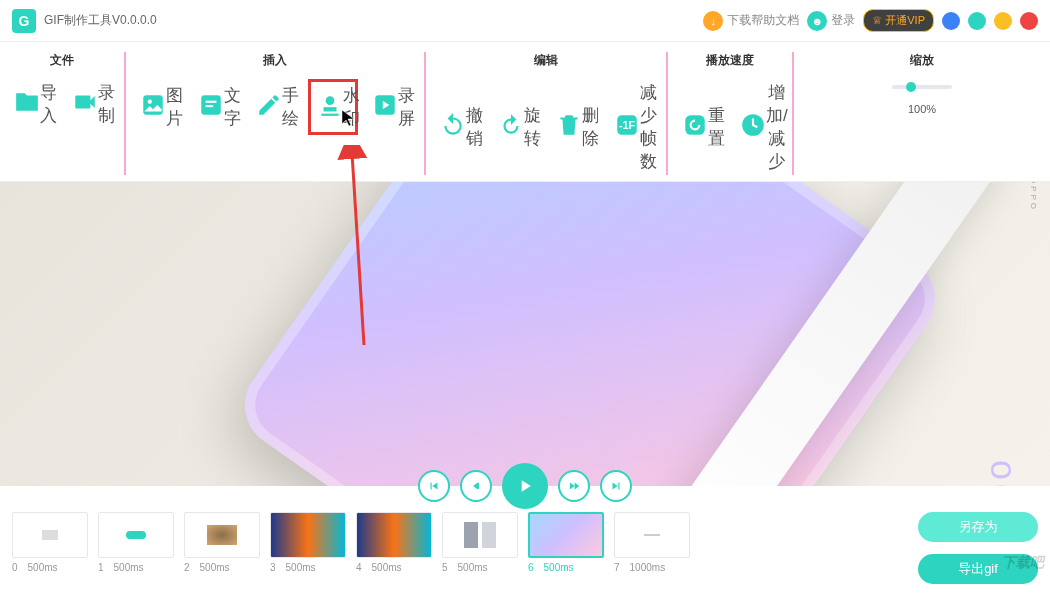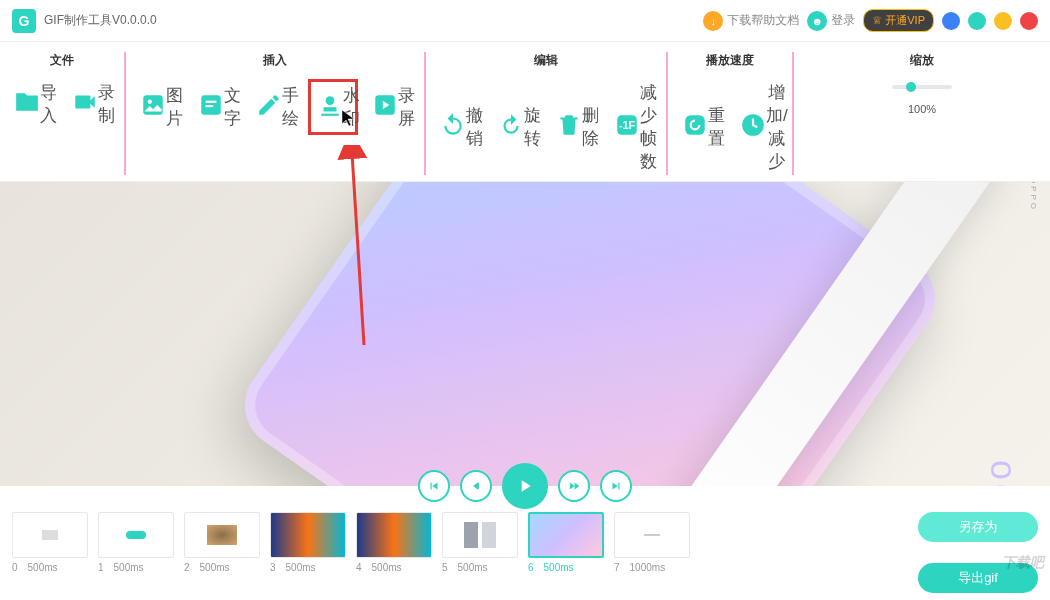--- a/index.html
+++ b/index.html
@@ -49,21 +49,21 @@
 .play-btn.main svg { width: 20px; height: 20px; fill: #fff; }
 
 
 .frames-area { display: flex; align-items: flex-start; padding: 6px 12px; gap: 8px; }
 .frame-list { display: flex; gap: 10px; flex: 1; }
 .frame { display: flex; flex-direction: column; align-items: flex-start; cursor: pointer; }
 .thumb { width: 76px; height: 46px; border: 1px solid #e5e7eb; border-radius: 2px; background: #fff; display: flex; align-items: center; justify-content: center; overflow: hidden; }
 .frame.active .thumb { border: 2px solid #2dd4bf; }
 .frame-meta { display: flex; gap: 10px; font-size: 10px; color: #999; margin-top: 4px; }
 .frame.active .frame-meta { color: #2dd4bf; }
-.action-btns { display: flex; flex-direction: column; gap: 21px; margin-left: auto; }
+.action-btns { display: flex; flex-direction: column; gap: 12px; margin-left: auto; }
 .action-btn { width: 120px; height: 30px; background: #2dd4bf; color: #fff; border: none; border-radius: 15px; font-size: 13px; cursor: pointer; }
 .action-btn.light { background: #5eead4; }
 
 
 .arrow { position: absolute; top: 145px; left: 204px; pointer-events: none; z-index:10; }
 
 
 .wm { position: absolute; bottom: 28px; right: 6px; font-size: 14px; color: rgba(0,0,0,0.18); font-weight: 600; font-style: italic; }
 
 

